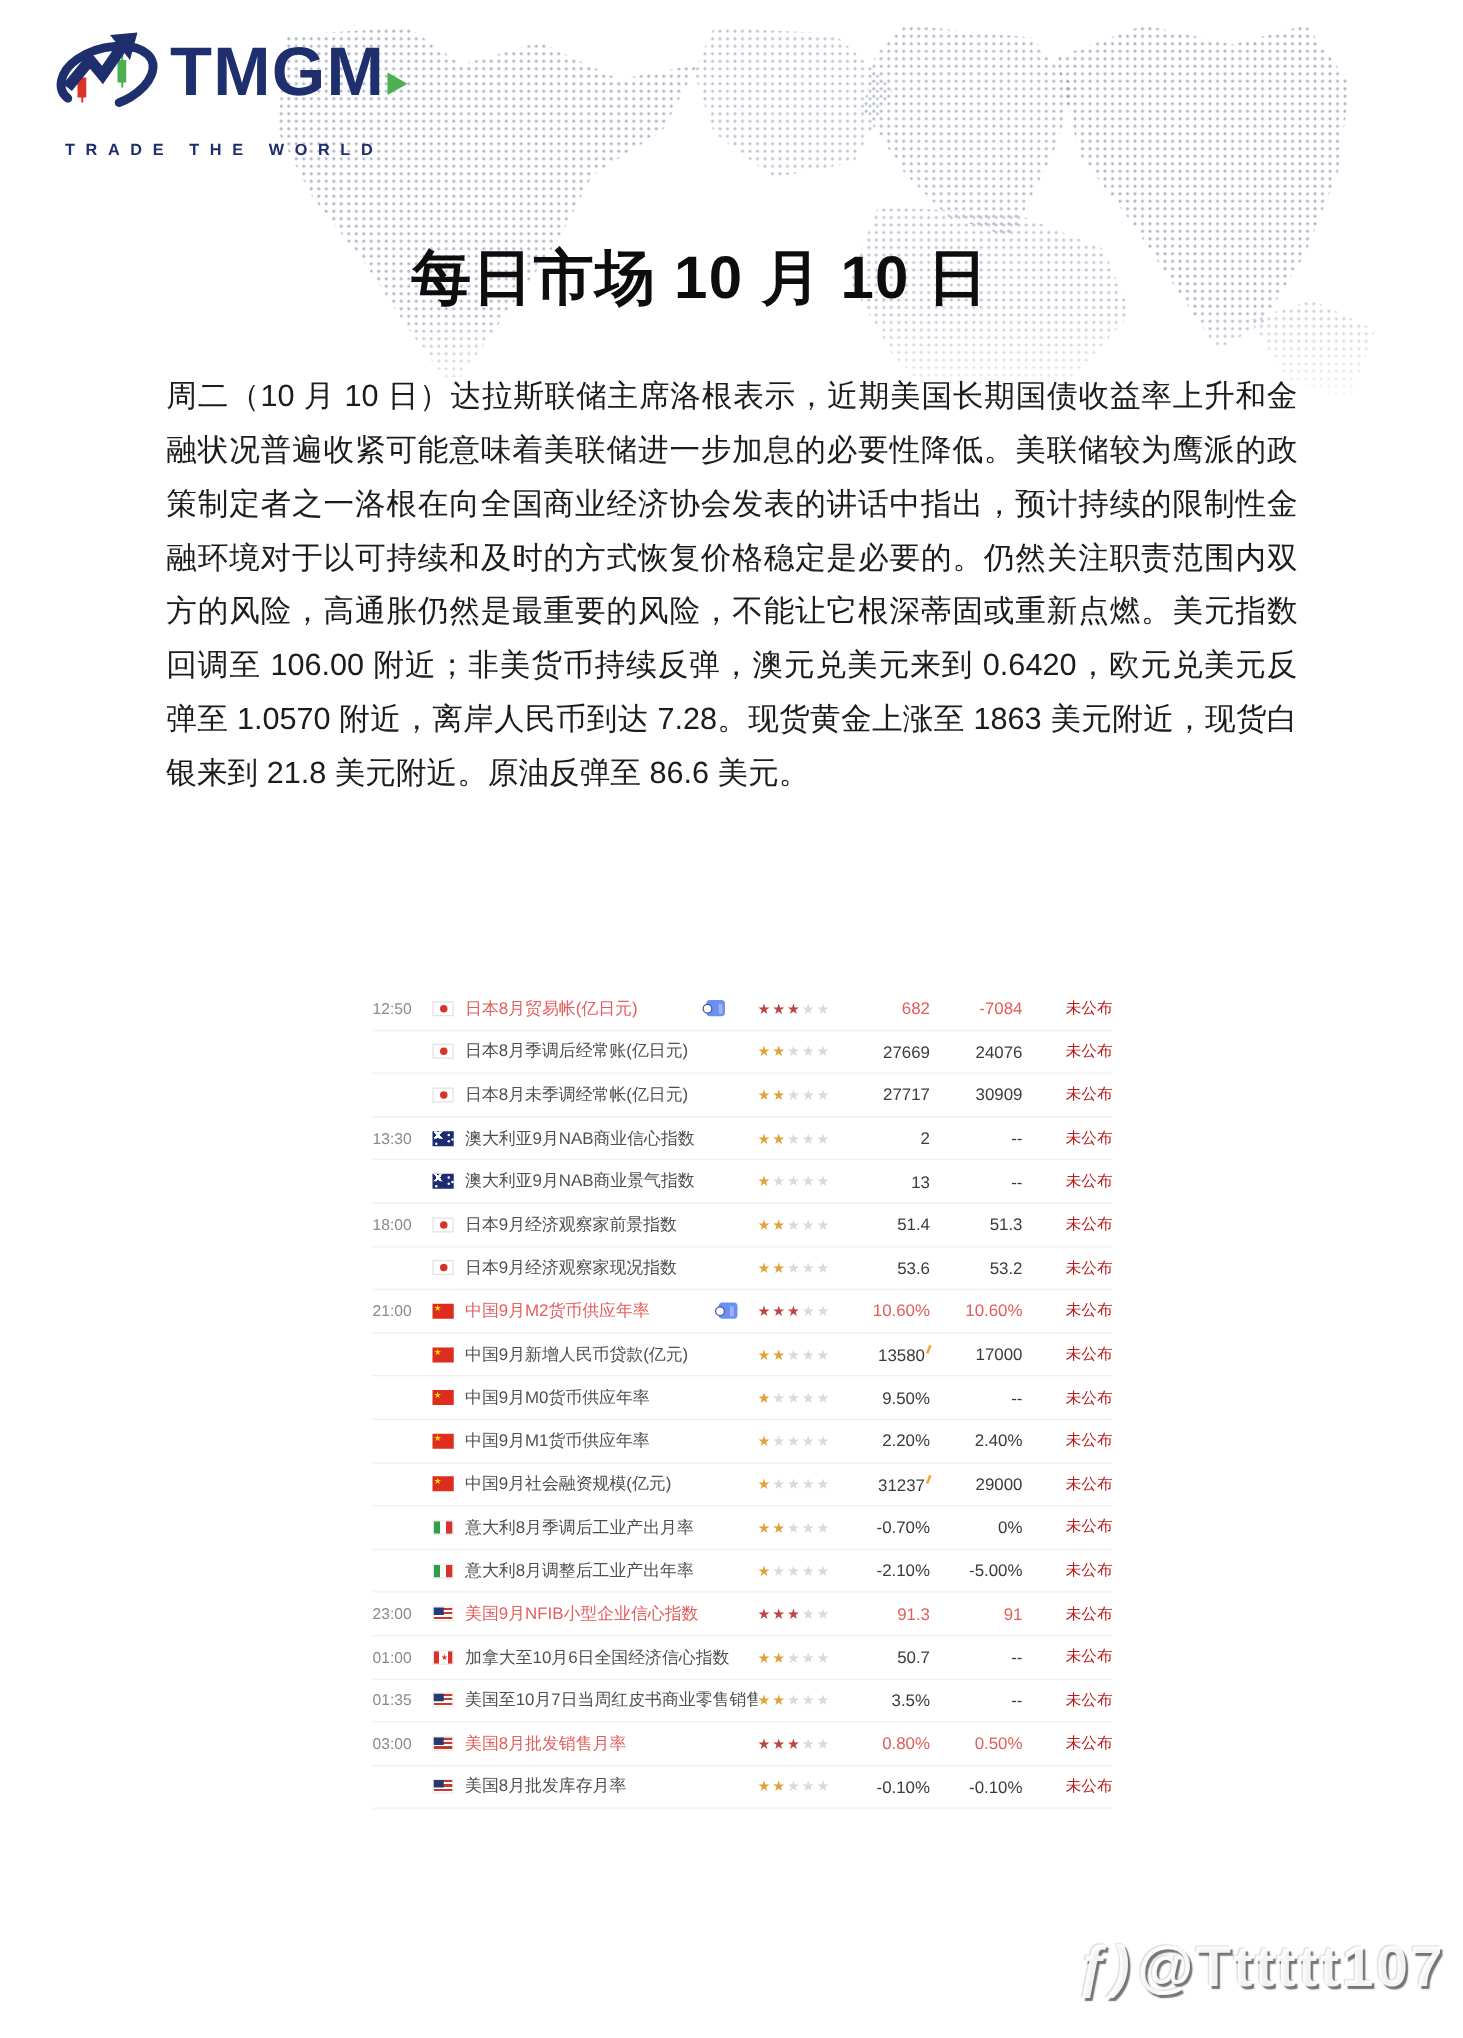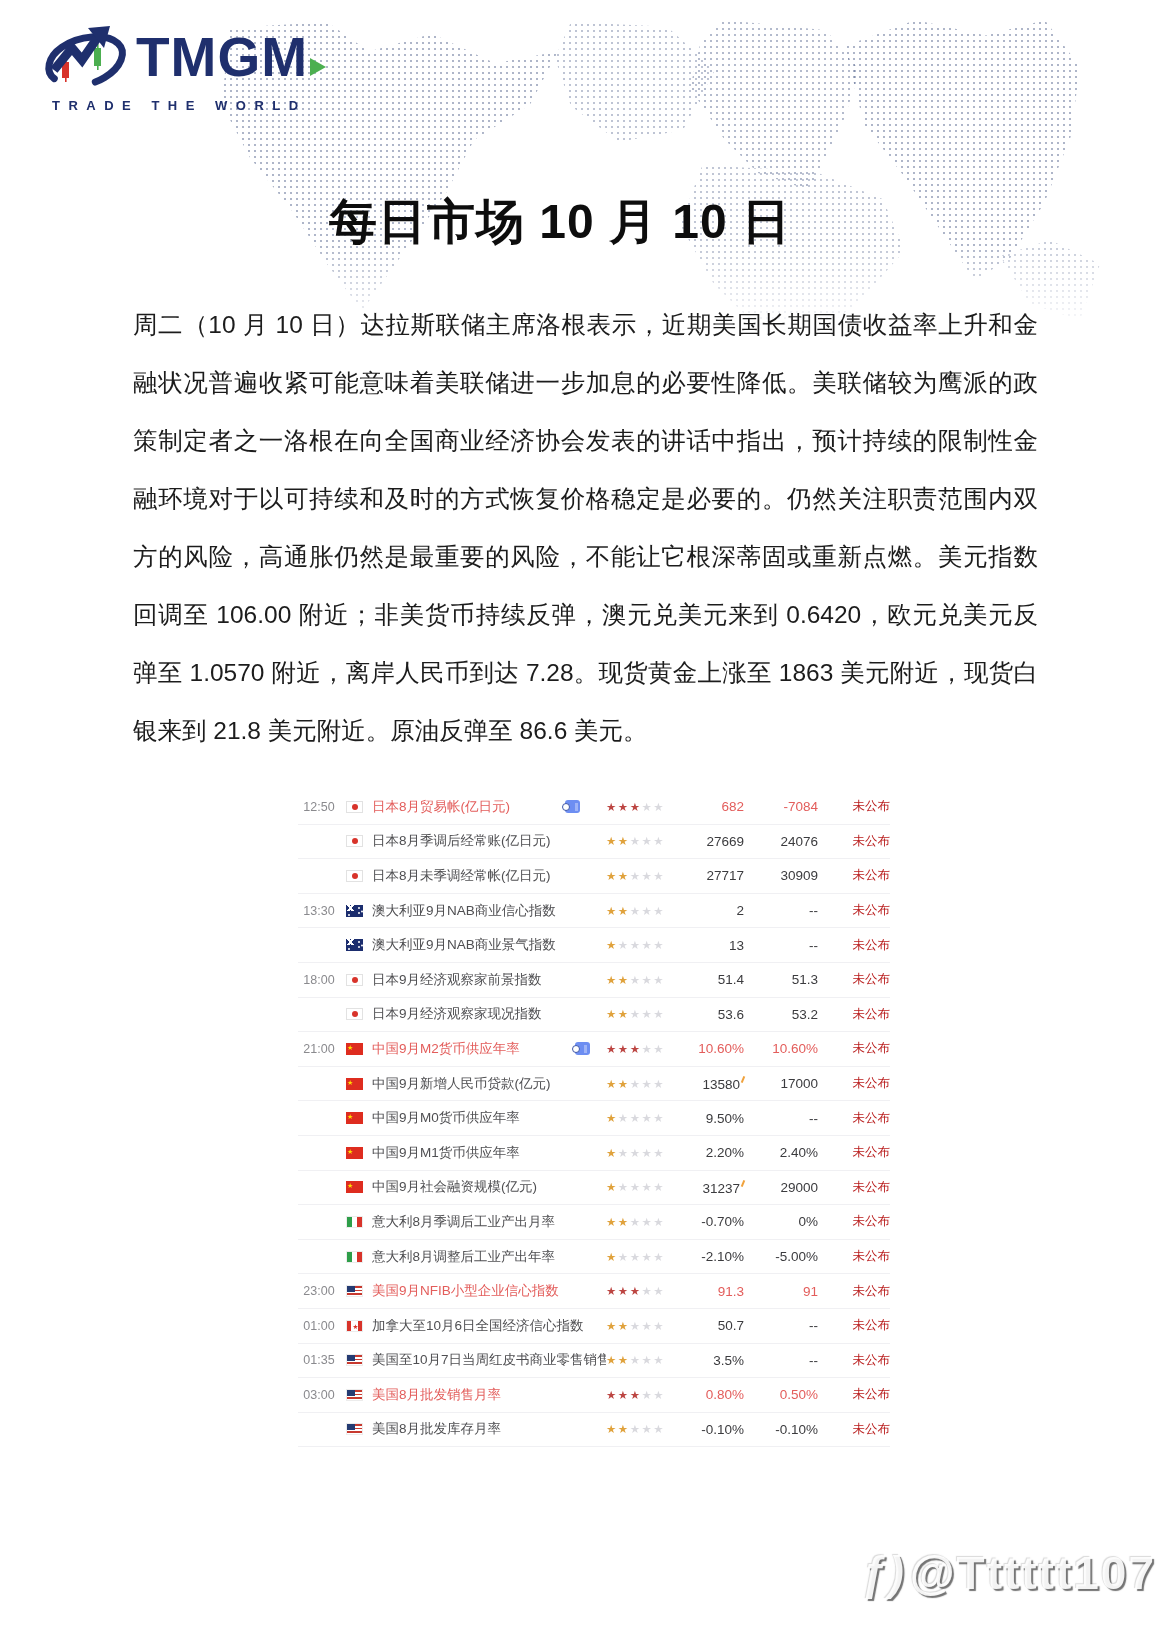--- a/index.html
+++ b/index.html
@@ -24,33 +24,33 @@
         clip-path:polygon(0 20%,50% 0,100% 30%,80% 100%,30% 80%);}
   .map-fade{position:absolute;left:0;top:245px;width:100%;height:115px;
         background:linear-gradient(rgba(255,255,255,0),#fff 78%);}
 
   
   .logo{position:absolute;left:38px;top:22px;width:310px;height:100px;}
   .logo-row{display:flex;align-items:flex-start;}
   .logo-mark{width:96px;height:74px;flex:none;}
   .logo-text{font-size:55px;font-weight:800;color:#1f2f6d;letter-spacing:1px;line-height:70px;margin-left:2px;}
   .logo-tri{display:inline-block;width:0;height:0;border-left:16px solid #4caf50;border-top:9px solid transparent;border-bottom:9px solid transparent;margin-left:2px;}
-  .logo-tagline{font-size:13px;font-weight:700;color:#1f2f6d;letter-spacing:8.5px;margin:2px 0 0 14px;}
+  .logo-tagline{font-size:13px;font-weight:700;color:#1f2f6d;letter-spacing:8.5px;margin:16px 0 0 14px;}
 
   
   .page-title{position:absolute;left:0;top:190px;width:1120px;text-align:center;
         font-size:48px;font-weight:700;color:#0d0d0d;letter-spacing:1px;}
   .article{position:absolute;left:133px;top:296px;width:905px;
-        font-size:24.5px;line-height:58px;text-align:justify;color:#1c1c1c;}
+        font-size:24.5px;line-height:43px;text-align:justify;color:#1c1c1c;}
 
   
   .calendar{position:absolute;left:298px;top:790px;width:592px;}
   .cal-row{display:flex;align-items:center;height:33.6px;border-bottom:1px solid #f0f0f3;
         font-size:13.5px;color:#4a4a4a;}
-  .cal-row .t{width:42px;flex:none;text-align:center;color:#8a8a8e;font-size:12.5px;}
+  .cal-row .t{width:42px;flex:none;text-align:left;color:#8a8a8e;font-size:12.5px;}
   .cal-row .flag{margin:0 9px 0 6px;}
   .cal-row .name{flex:1;white-space:nowrap;overflow:hidden;display:flex;align-items:center;color:#4f4f52;gap:48px;}
   .cal-row .stars{width:74px;flex:none;font-size:11.5px;letter-spacing:1.5px;white-space:nowrap;}
   .star-e{color:#d9d9de;}
   .star-g{color:#e0a23c;}
   .star-r{color:#bc4542;}
   .cal-row .v{width:64px;flex:none;text-align:right;color:#3b3b3e;}
   .cal-row .v2{width:60px;margin-left:14px;}
   .cal-row .status{width:52px;flex:none;margin-left:20px;text-align:right;color:#b91c1c;font-size:12.5px;}
   .cal-row.imp .name,.cal-row.imp .v{color:#e35d5b;}

